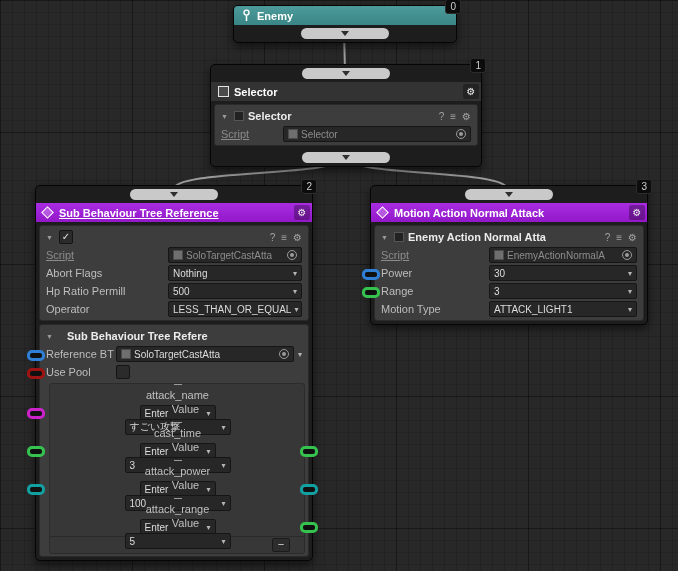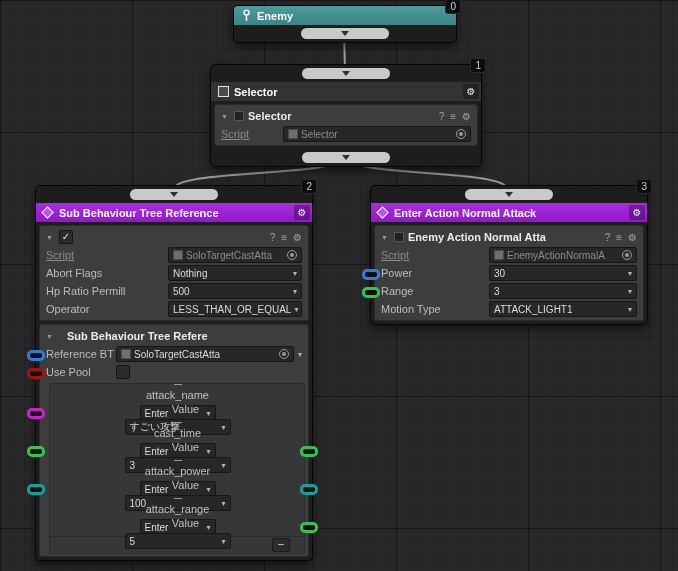--- a/index.html
+++ b/index.html
@@ -151,21 +151,21 @@
     <span class="ep" style="left:-9px;top:298px;border-color:var(--pill-cyan,#12a0a0);"></span>
     <span class="ep" style="right:-6px;top:260px;border-color:var(--pill-green,#35c24e);"></span>
     <span class="ep" style="right:-6px;top:298px;border-color:var(--pill-cyan,#12a0a0);"></span>
     <span class="ep" style="right:-6px;top:336px;border-color:var(--pill-green,#35c24e);"></span>
 
     <div class="pill-strip">
       <div class="pill"></div>
     </div>
     <div class="titlebar purple">
       <span class="diamond"></span>
-      <span class="grow" style="overflow:hidden;text-overflow:ellipsis;">Sub Behaviour Tree Reference</span>
+      <span class="grow" style="overflow:hidden;text-overflow:ellipsis;text-decoration:underline;">Sub Behaviour Tree Reference</span>
       <span class="tgear">
         <span class="glyph">⚙</span>
       </span>
     </div>
 
     <div class="inspector">
       <div class="irow">
         <span class="fold glyph">▼</span>
         <span class="checkbox">
           <span class="glyph">✓</span>
@@ -318,21 +318,21 @@
     <div class="badge">3</div>
 
     <span class="ep" style="left:-9px;top:83px;border-color:var(--pill-blue,#2f7fd6);"></span>
     <span class="ep" style="left:-9px;top:101px;border-color:var(--pill-green,#35c24e);"></span>
 
     <div class="pill-strip">
       <div class="pill"></div>
     </div>
     <div class="titlebar purple">
       <span class="diamond"></span>
-      <span class="grow" style="overflow:hidden;text-overflow:ellipsis;">Enter Action Normal Attack</span>
+      <span class="grow" style="overflow:hidden;text-overflow:ellipsis;">Motion Action Normal Attack</span>
       <span class="tgear">
         <span class="glyph">⚙</span>
       </span>
     </div>
 
     <div class="inspector">
       <div class="irow">
         <span class="fold glyph">▼</span>
         <span class="miniicon"></span>
         <span class="hdr grow">Enemy Action Normal Atta</span>

